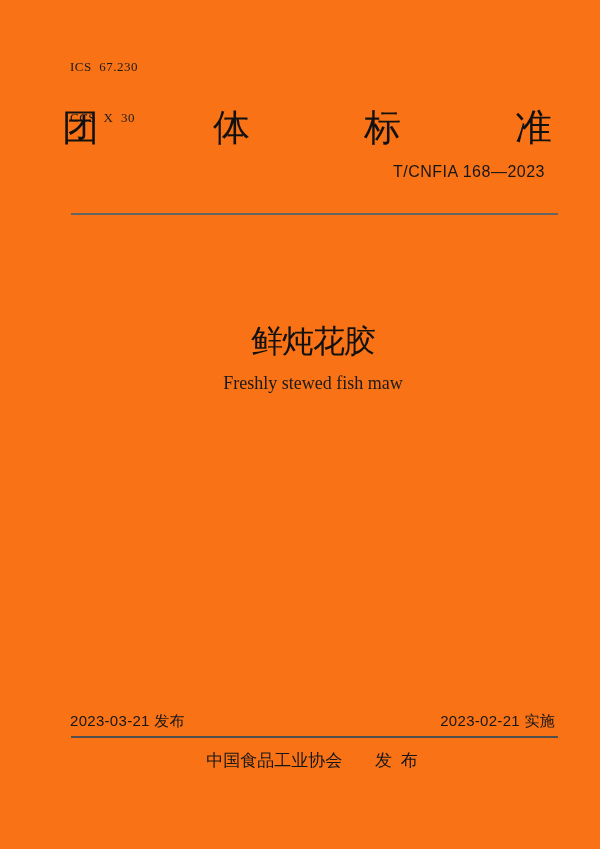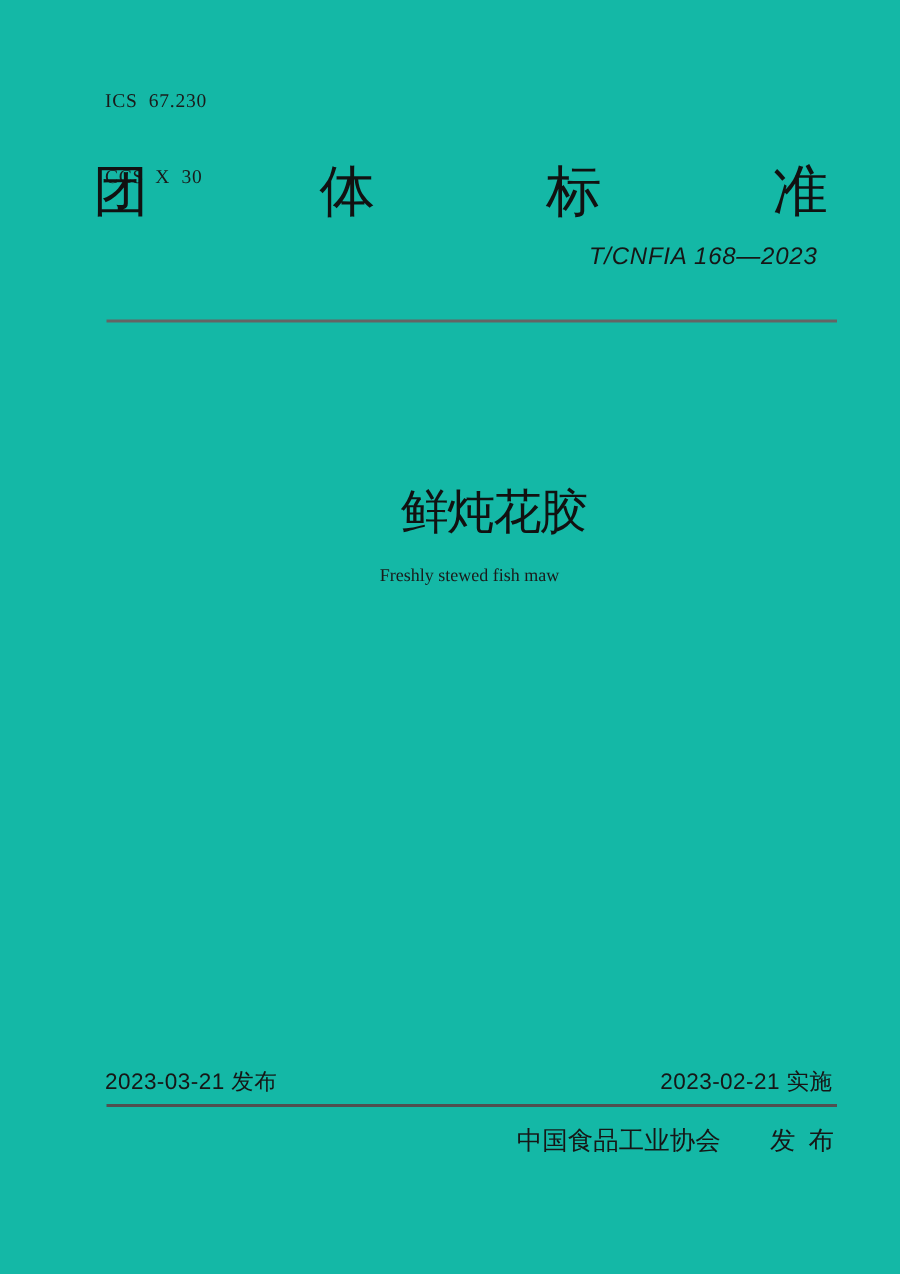--- a/index.html
+++ b/index.html
@@ -4,21 +4,21 @@
 <style>
   html, body {
     margin: 0;
     padding: 0;
     background: #ffffff;
   }
   .page {
     position: relative;
     width: 600px;
     height: 849px;
-    background: #14b8a6;
+    background: #f97316;
     color: #1a1a1a;
     font-family: "Liberation Sans", sans-serif;
     overflow: hidden;
   }
 
   
   .ics-block {
     position: absolute;
     left: 70px;
     top: 24px;
@@ -47,54 +47,53 @@
   
   .std-number {
     position: absolute;
     top: 163px;
     left: 63px;
     width: 482px;
     text-align: right;
     font-size: 16px;
     letter-spacing: 0.5px;
     color: #161616;
-    font-style: italic;
   }
 
   .rule {
     position: absolute;
     left: 71px;
     width: 487px;
     height: 2px;
     background: #646464;
   }
   .top-rule { top: 213px; }
   .bottom-rule { top: 736px; background: #505050; }
 
   
   .doc-title {
     position: absolute;
-    left: 84px;
+    left: 68px;
     top: 322px;
     width: 490px;
     text-align: center;
     font-size: 32px;
     line-height: 38px;
     font-weight: 500;
     letter-spacing: -1px;
     color: #111;
   }
   .doc-title-en {
     position: absolute;
     left: 68px;
     top: 372px;
     width: 490px;
     text-align: center;
     font-family: "Liberation Serif", serif;
-    font-size: 12px;
+    font-size: 18px;
     line-height: 22px;
     color: #1a1a1a;
   }
 
   
   .dates-row {
     position: absolute;
     left: 70px;
     top: 712px;
     width: 485px;
@@ -104,21 +103,21 @@
     letter-spacing: 0.3px;
     color: #161616;
   }
 
   
   .footer {
     position: absolute;
     left: 68px;
     top: 749px;
     width: 490px;
-    text-align: right;
+    text-align: center;
     font-size: 17px;
     color: #161616;
   }
   .footer .pub-label {
     margin-left: 28px;
     letter-spacing: 2px;
   }
 </style>
 </head>
 <body>

